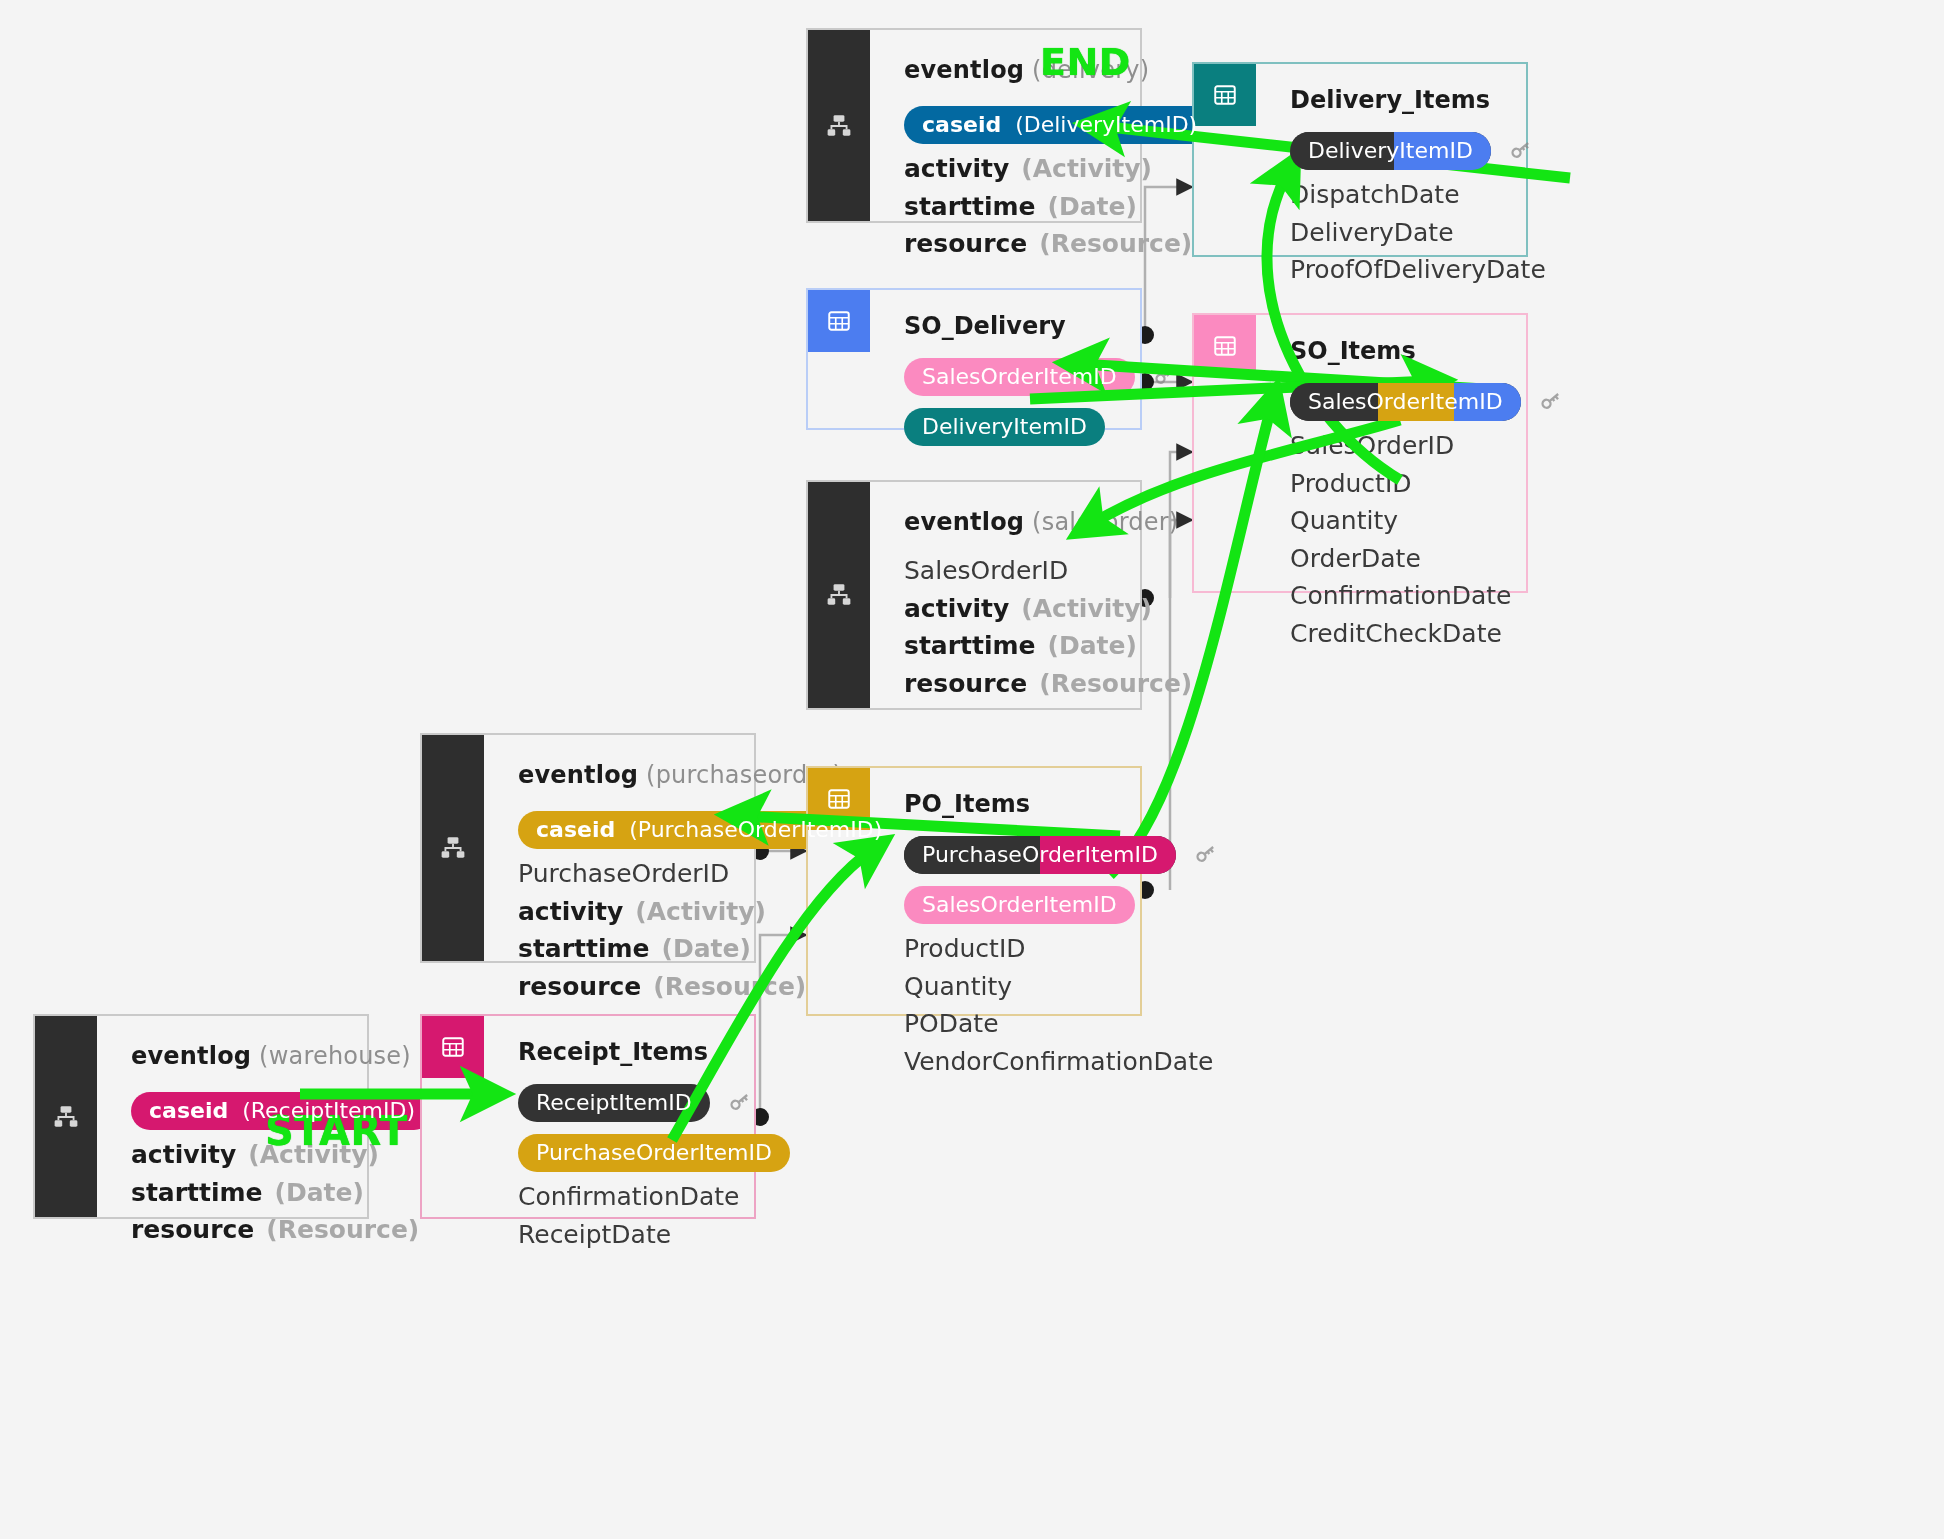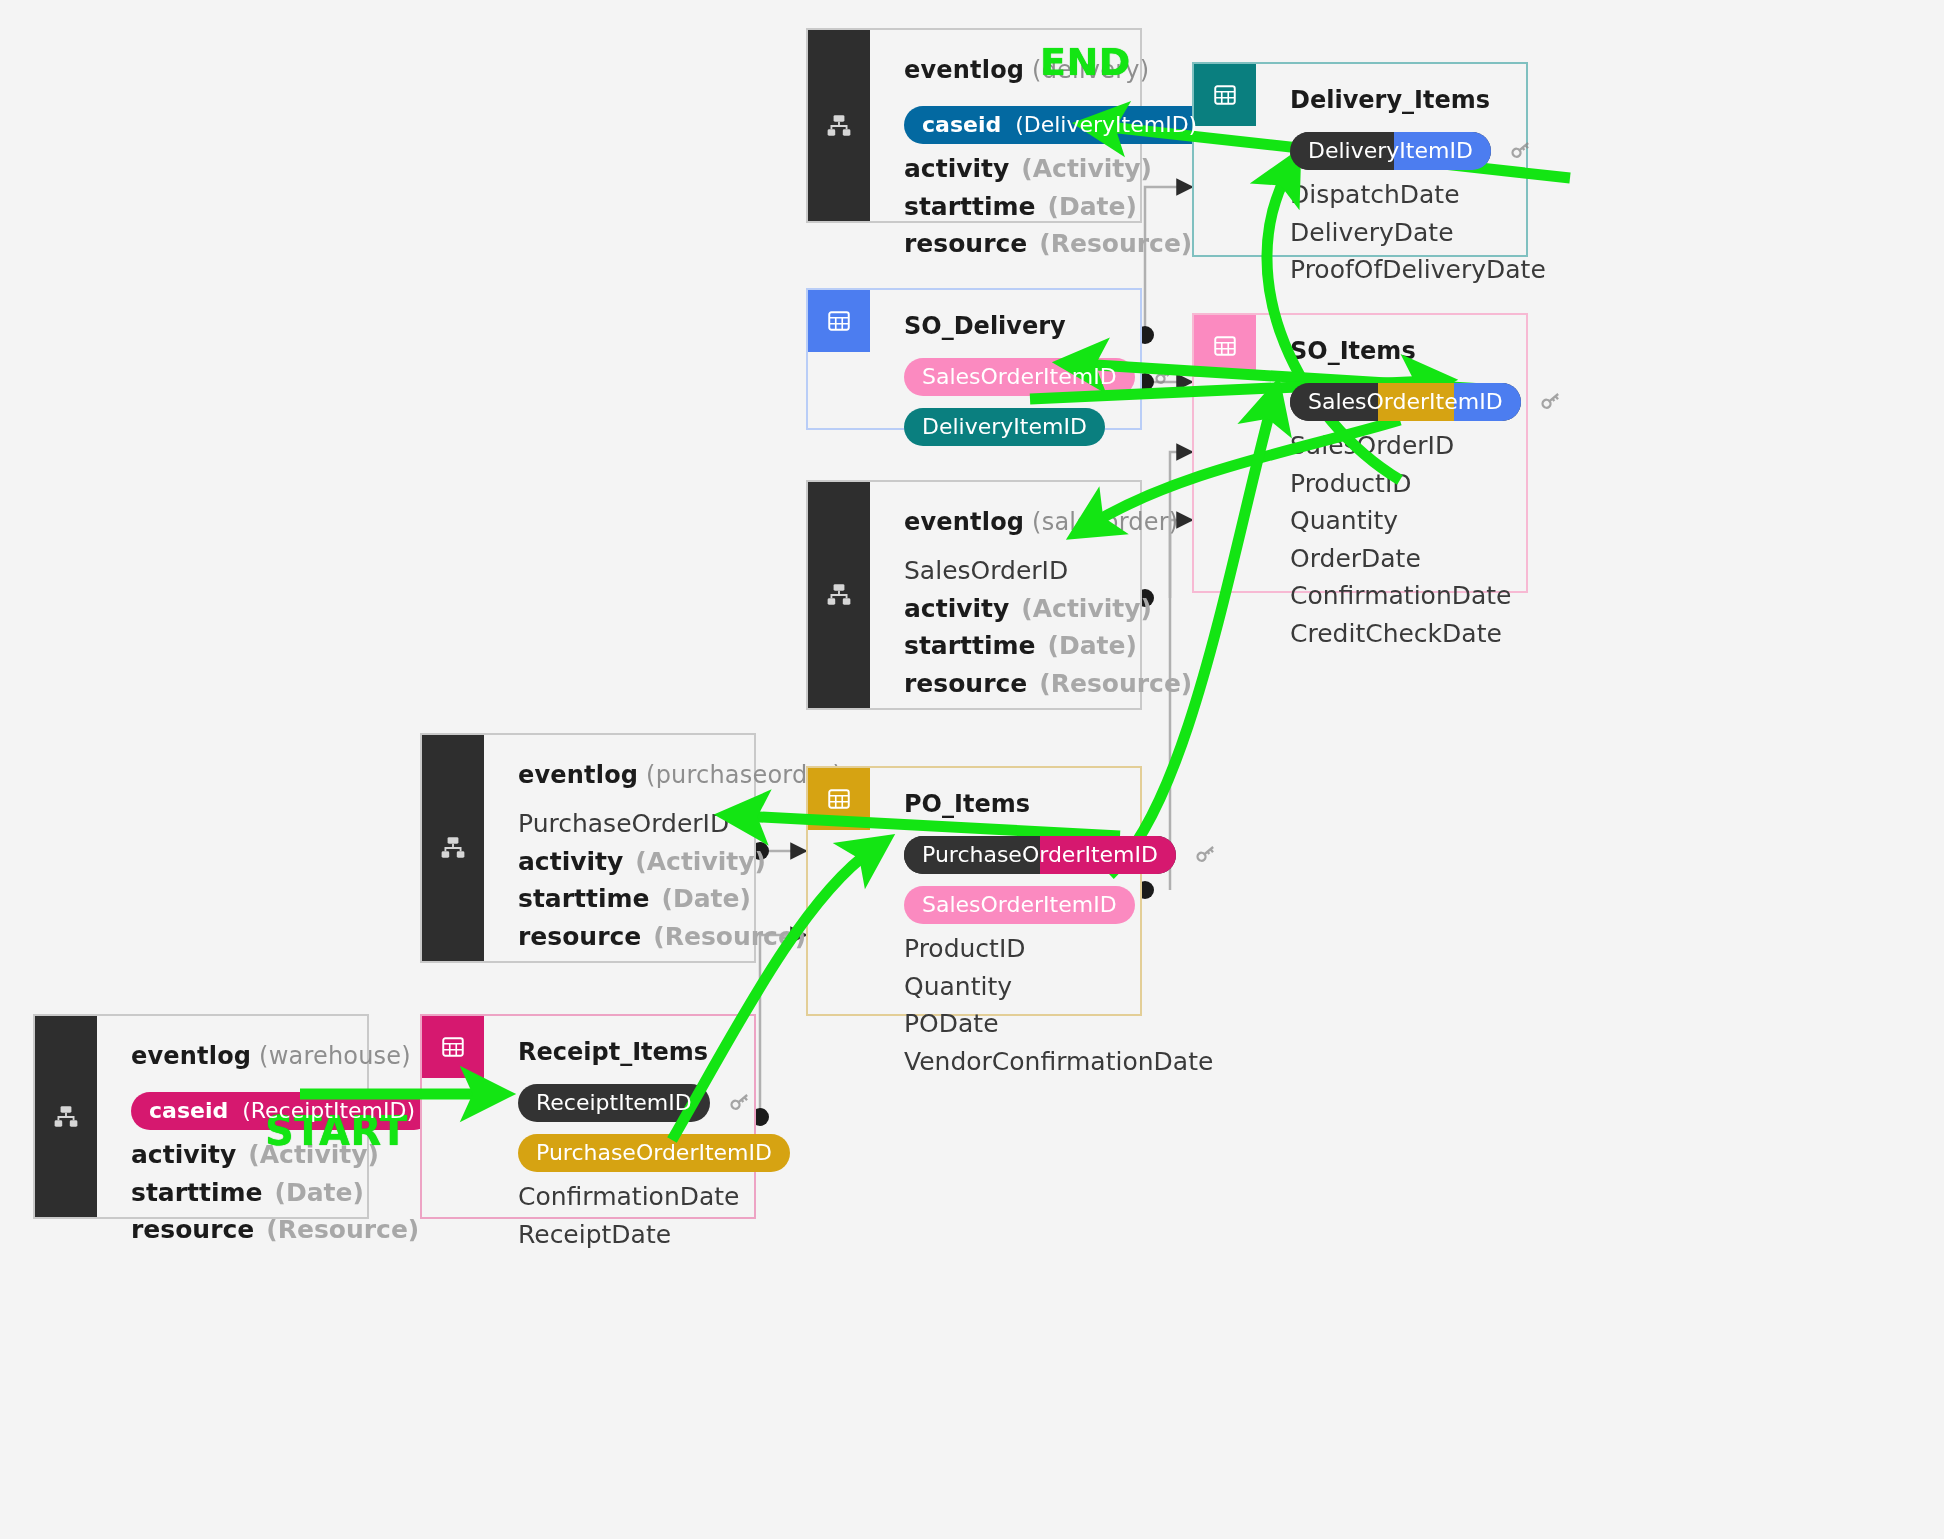--- a/index.html
+++ b/index.html
@@ -270,20 +270,25 @@
         <rect x="1.5" y="15" width="7" height="6" rx="1.3" fill="#d6d6d6"></rect>
         <rect x="15.5" y="15" width="7" height="6" rx="1.3" fill="#d6d6d6"></rect>
         <path d="M12 8 V12 M5 15 V12 H19 V15" stroke="#d6d6d6" stroke-width="1.7" fill="none"></path>
       </svg>
     </div>
     <div class="body">
       <div class="title">
         <b>eventlog</b>
         <span class="dim">(purchaseorder)</span>
       </div>
+      <div class="pillrow">
+        <span class="pill" style="background:#d6a312;">
+          <span class="lbl"><b>caseid</b>&nbsp;&nbsp;<span>(PurchaseOrderItemID)</span></span>
+        </span>
+      </div>
       <div class="field">
           <span>PurchaseOrderID</span>
         </div>
       <div class="field bold">
           <span>activity</span>
           <span class="typ">(Activity)</span>
         </div>
       <div class="field bold">
           <span>starttime</span>
           <span class="typ">(Date)</span>

